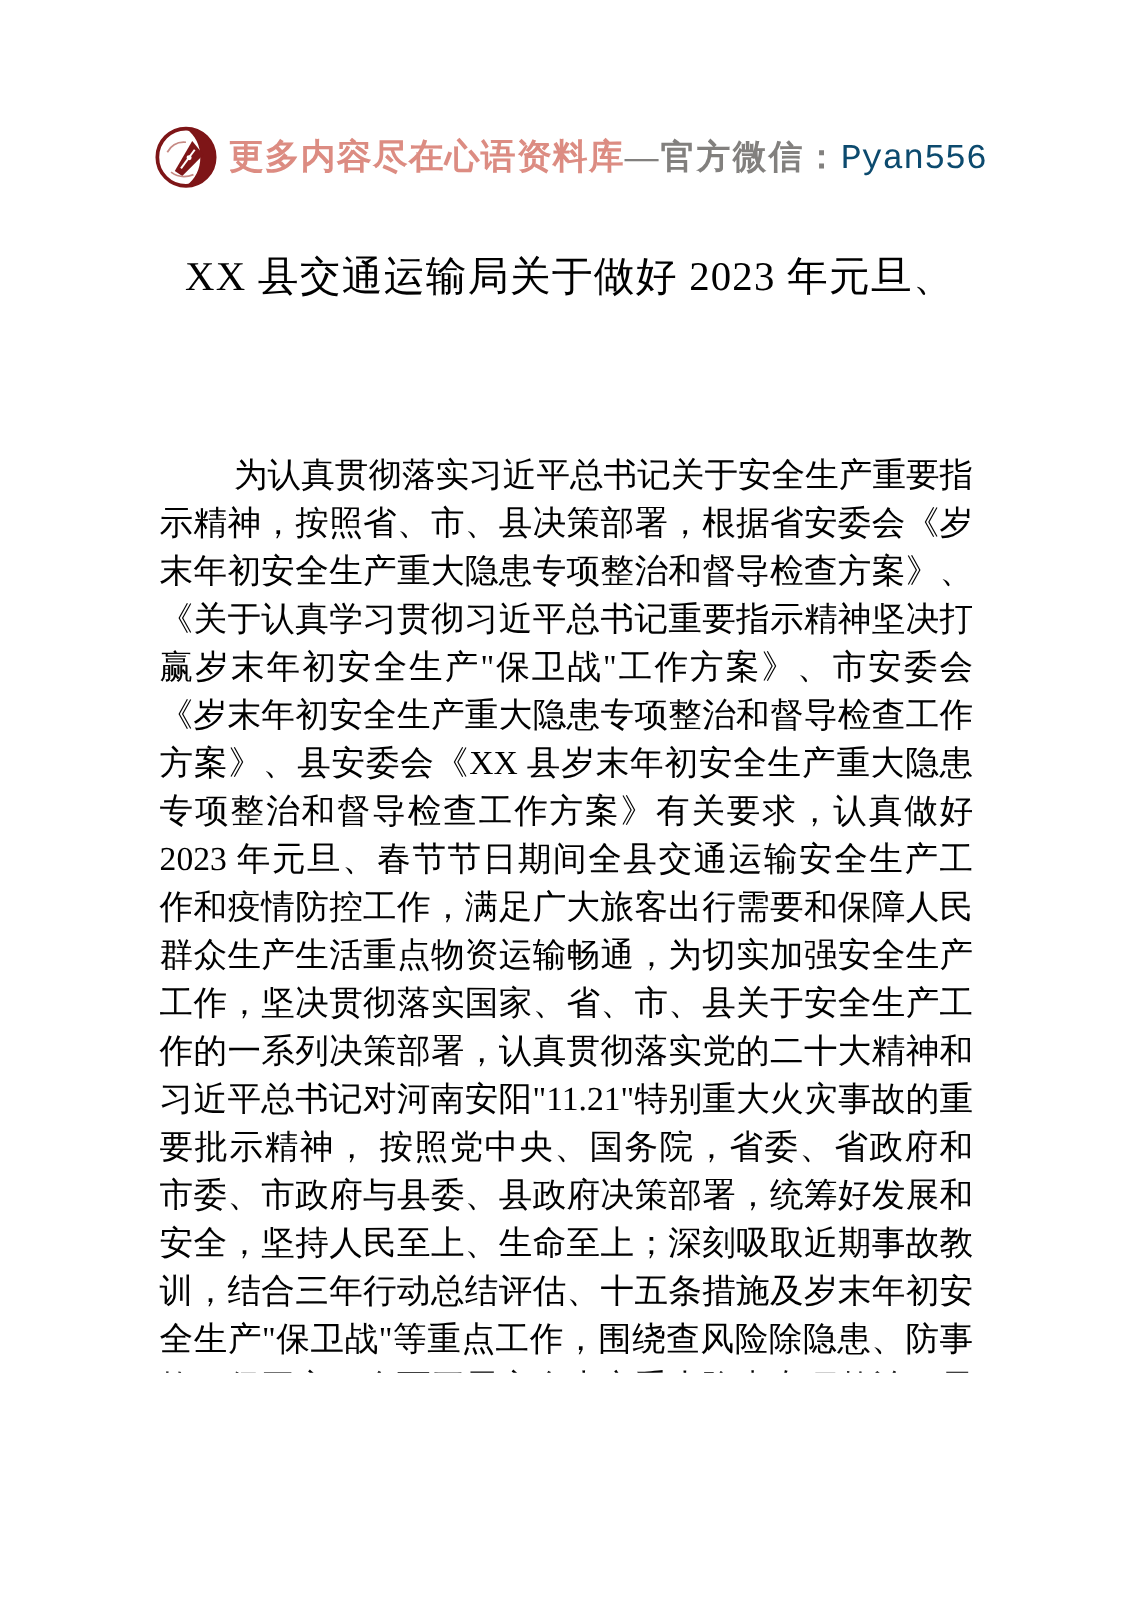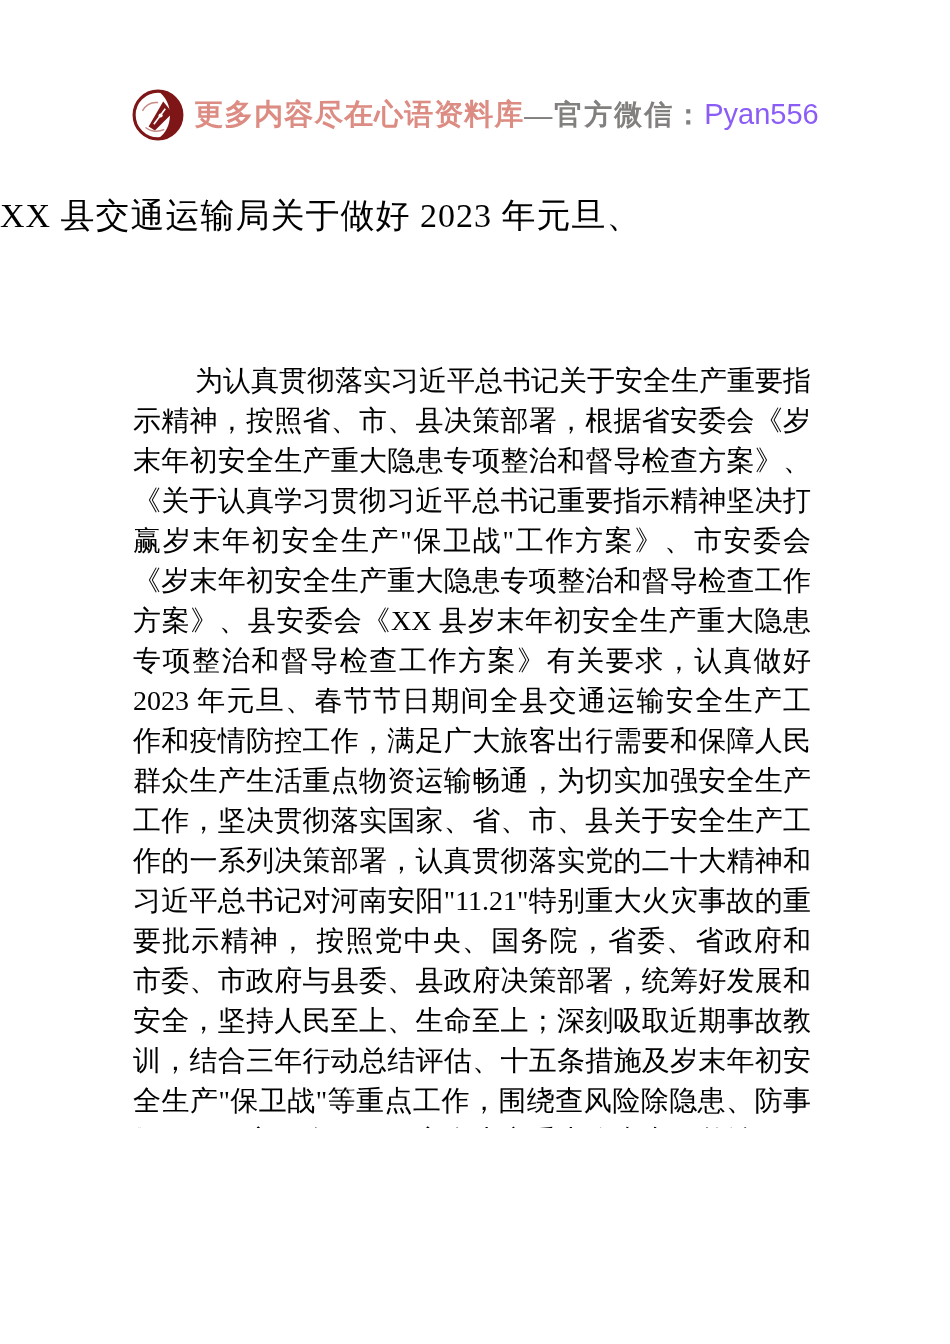--- a/index.html
+++ b/index.html
@@ -1,21 +1,21 @@
 <!DOCTYPE html>
 <html><head>
 <meta charset="utf-8">
 <style>
   * { margin:0; padding:0; box-sizing:border-box; }
   html,body { background:#ffffff; }
   .page {
     position:relative;
     width:950px;
     height:1128px;
-    margin:0 auto;
+    margin:16px auto;
     background:#ffffff;
     overflow:hidden;
     font-family:"Liberation Serif","DejaVu Serif",serif;
     color:#010101;
   }
   
   .banner {
     position:absolute;
     left:0; right:0;
     display:flex;
@@ -36,34 +36,34 @@
   .banner-header .promo-text { font-size:29px; }
   .banner-footer .promo-text { font-size:25px; }
   .promo-dash, .wechat-label {
     color:#82807e;
     font-weight:bold;
     letter-spacing:2px;
   }
   .banner-header .promo-dash, .banner-header .wechat-label { font-size:28px; }
   .banner-footer .promo-dash, .banner-footer .wechat-label { font-size:24px; }
   .wechat-id {
-    color:#8b5cf6;
-    font-family:Liberation Sans, sans-serif;
+    color:#0c4a6e;
+    font-family:Liberation Mono, monospace;
     font-weight:normal;
     letter-spacing:0;
   }
   .banner-header .wechat-id { font-size:29px; }
   .banner-footer .wechat-id { font-size:26px; }
 
   
   .doc-title {
     position:absolute;
     top:184px;
     left:0; right:0;
-    text-align:left;
+    text-align:center;
     font-size:34px;
     line-height:63px;
     font-weight:400;
     letter-spacing:1px;
     color:#010101;
   }
 
   
   .doc-body {
     position:absolute;

